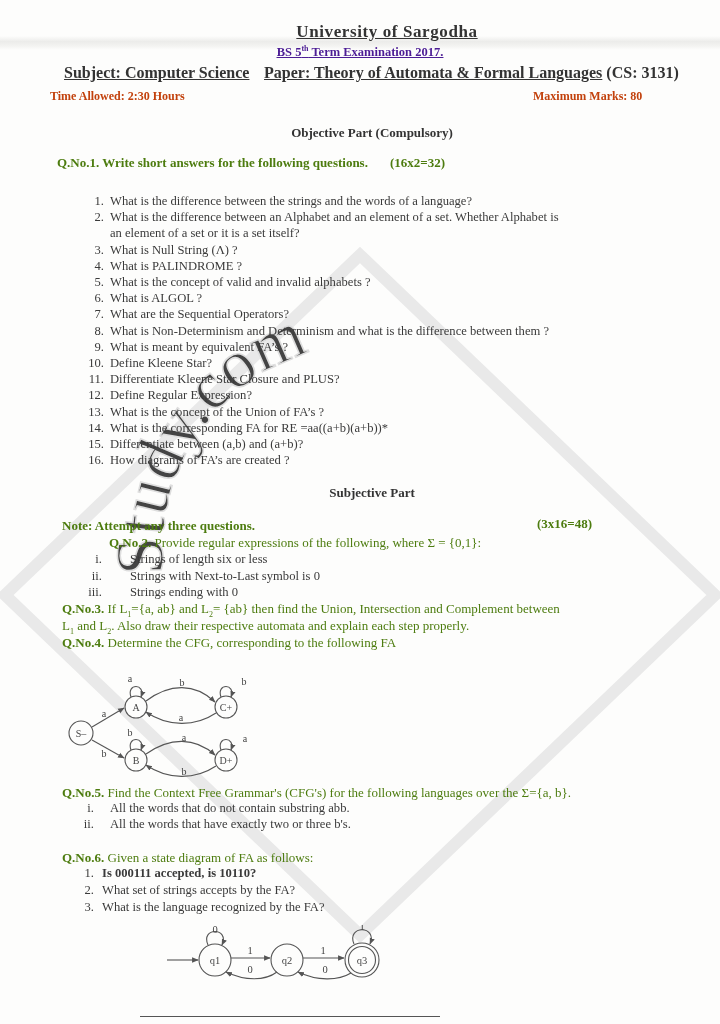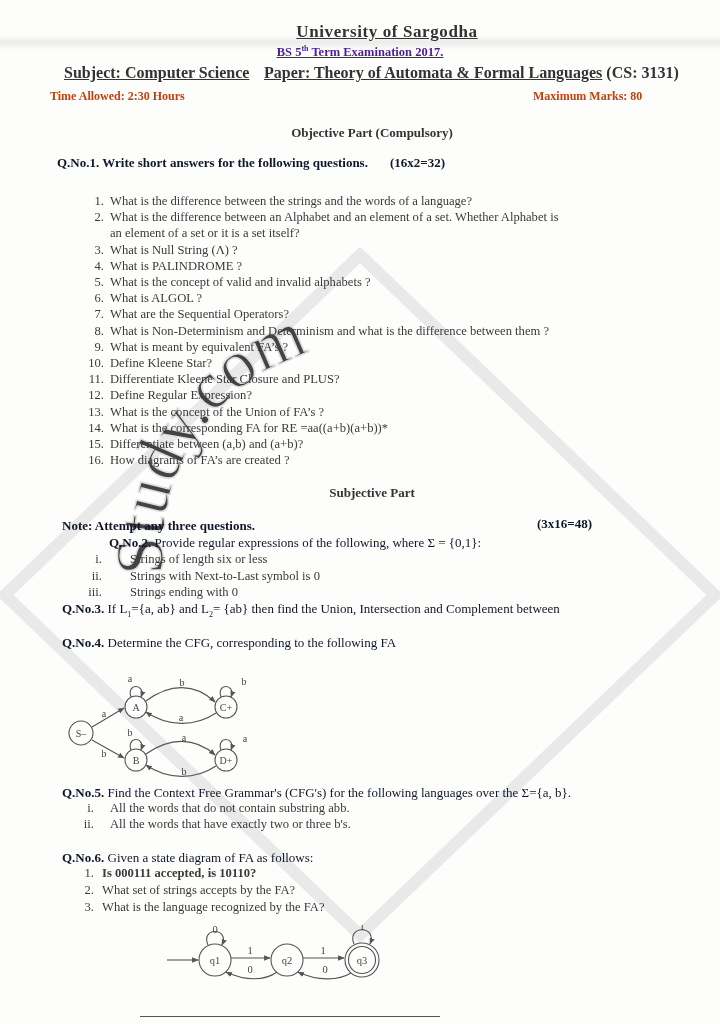--- a/index.html
+++ b/index.html
@@ -24,21 +24,21 @@
   .title span { text-decoration: underline; }
   .subtitle { left: 0; width: 720px; text-align: center; top: 44px; font-size: 12.5px; font-weight: bold; color: #4c1d95; }
   .subtitle span { text-decoration: underline; }
   .subtitle sup { font-size: 8px; }
 
   .row3 { top: 64px; font-size: 16px; font-weight: bold; color: #333; }
   .row4 { top: 89px; font-size: 12px; font-weight: bold; color: #c2410c; }
 
   .section { left: 12px; width: 720px; text-align: center; font-size: 13px; font-weight: bold; color: #333; }
 
-  .q { font-size: 13px; color: #0f172a; }
+  .q { font-size: 13px; color: #4d7c0f; }
   .qlabel { font-weight: bold; }
 
   ol.list { position: absolute; margin: 0; padding: 0; list-style: none; font-size: 12.6px; color: #3a3a3a; }
   ol.list li { position: relative; line-height: 16.2px; padding-left: 28px; }
   ol.list li .num { position: absolute; left: 0; width: 22px; text-align: right; }
   ol.list li .txt { display: inline-block; }
 
   .sub { font-size: 12.6px; color: #3a3a3a; }
   .roman { display: inline-block; width: 22px; text-align: right; }
 
@@ -98,20 +98,21 @@
 
   <div class="abs q b" style="left:62px; top:518px;">Note: Attempt any three questions.</div>
   <div class="abs q b" style="left:537px; top:516px;">(3x16=48)</div>
 
   <div class="abs q" style="left:62px; top:535px;margin-left:47px;"><span class="qlabel">Q.No.2.</span><span> Provide regular expressions of the following, where Σ = {0,1}:</span></div>
   <div class="abs sub" style="left:80px; top:552px;"><span class="roman">i.</span><span style="position:absolute; left:50px;">Strings of length six or less</span></div>
   <div class="abs sub" style="left:80px; top:569px;"><span class="roman">ii.</span><span style="position:absolute; left:50px;">Strings with Next-to-Last symbol is 0</span></div>
   <div class="abs sub" style="left:80px; top:585px;"><span class="roman">iii.</span><span style="position:absolute; left:50px;">Strings ending with 0</span></div>
 
   <div class="abs q" style="left:62px; top:601px;"><span class="qlabel">Q.No.3.</span><span> If L</span><sub style="font-size:8px;">1</sub><span>={a, ab} and L</span><sub style="font-size:8px;">2</sub><span>= {ab} then find the Union, Intersection and Complement between</span></div>
+  <div class="abs q" style="left:62px; top:618px;"><span>L</span><sub style="font-size:8px;">1</sub><span> and L</span><sub style="font-size:8px;">2</sub><span>. Also draw their respective automata and explain each step properly.</span></div>
   <div class="abs q" style="left:62px; top:635px;"><span class="qlabel">Q.No.4.</span><span> Determine the CFG, corresponding to the following FA</span></div>
 
   <svg class="abs" style="left:50px; top:665px;" width="240" height="120" viewBox="0 0 240 120">
     <defs>
       <marker id="ah" viewBox="0 0 10 10" refX="9" refY="5" markerWidth="6" markerHeight="6" orient="auto">
         <path d="M0,1 L10,5 L0,9 z" fill="#555"></path>
       </marker>
     </defs>
     <g stroke="#555" stroke-width="1.1" fill="none">
 

